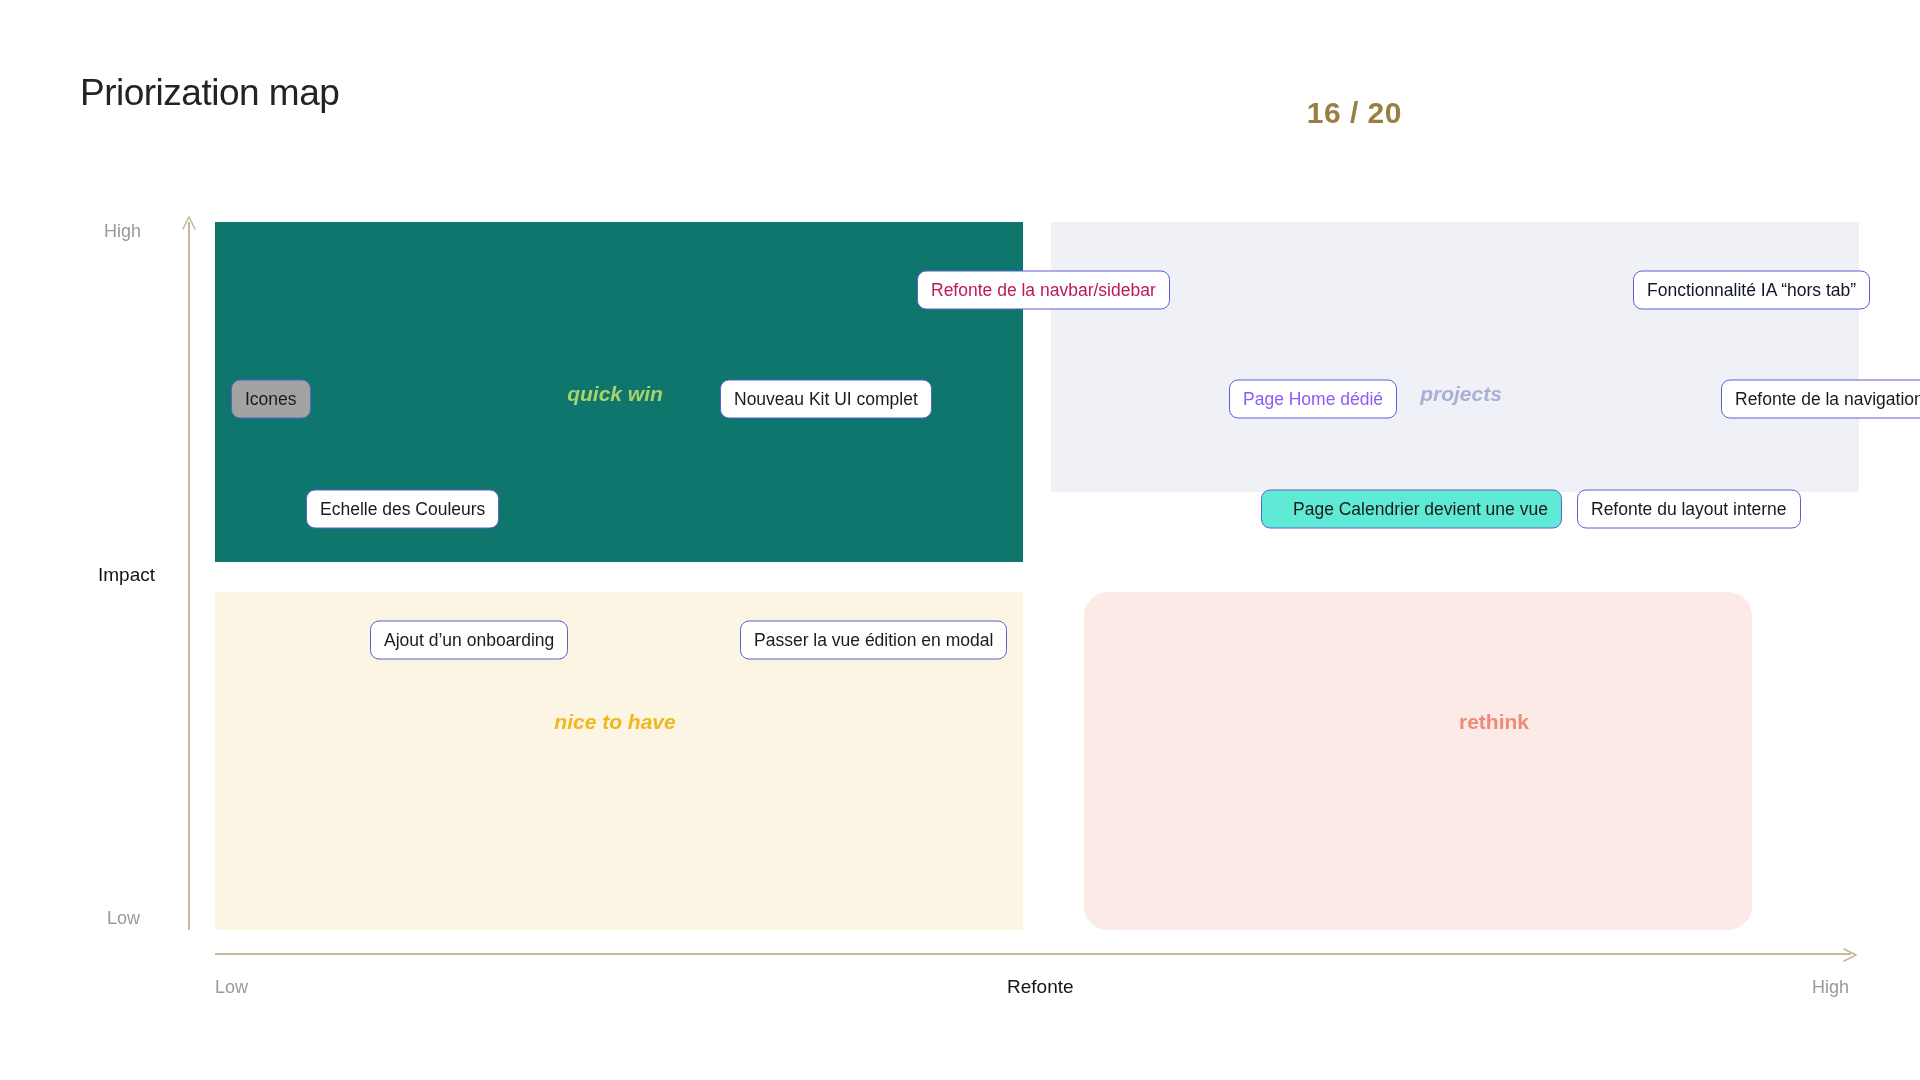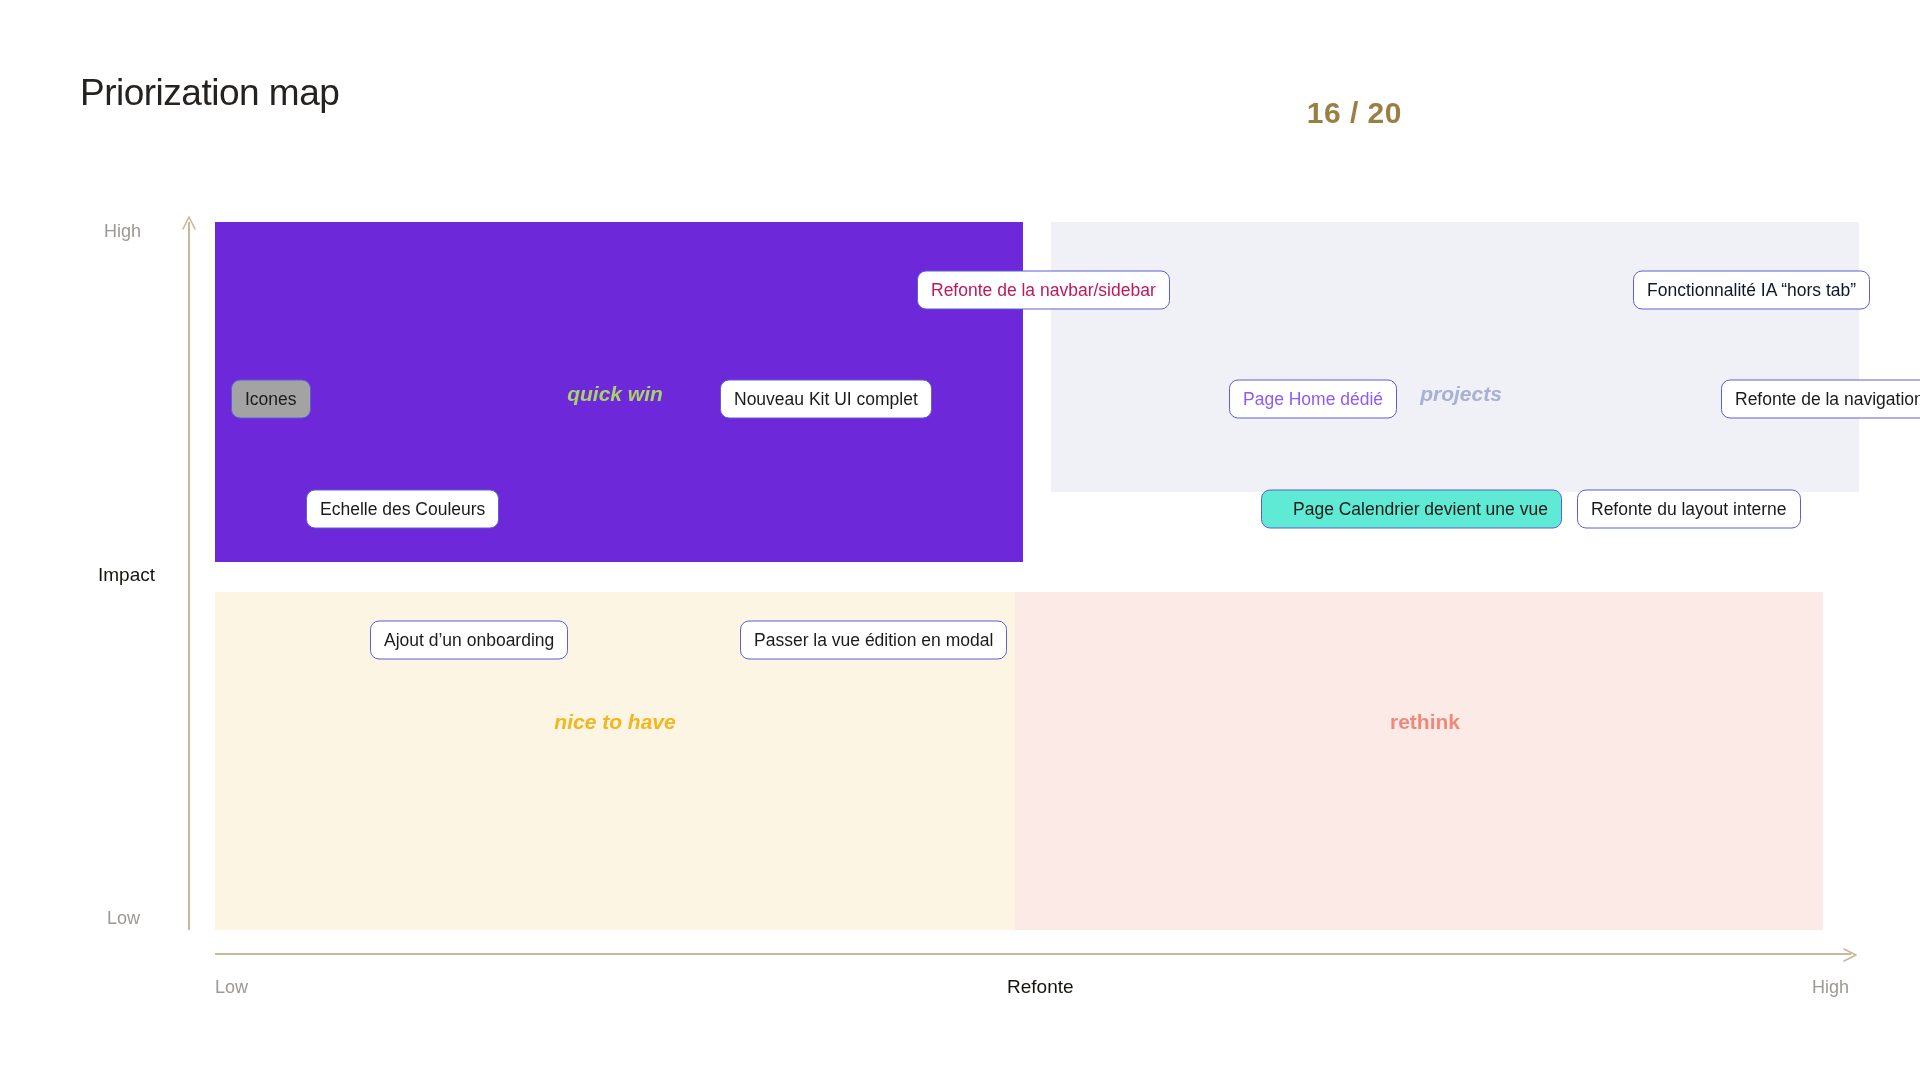--- a/index.html
+++ b/index.html
@@ -63,21 +63,21 @@
     font-weight: 700;
     font-style: italic;
     white-space: nowrap;
     transform: translate(-50%, -50%);
   }
   .q-label.upright { font-style: normal; }
 
   #quad-quickwin  { left: 0px;   top: 0px;   width: 808px; height: 340px; background: #eff6e8; }
   #quad-projects  { left: 836px; top: 0px;   width: 808px; height: 270px; background: #f0f1f7; }
   #quad-nicetohave{ left: 0px;   top: 370px; width: 808px; height: 338px; background: #fdf5e4; }
-  #quad-rethink   { left: 800px; top: 370px; width: 808px; height: 338px; background: #fbeae6; }
+  #quad-rethink   { left: 869px; top: 370px; width: 668px; height: 338px; background: #fbeae6; border-radius: 24px; }
 
   
   .card {
     position: absolute;
     box-sizing: border-box;
     background: #ffffff;
     border: 1.6px solid #5b5fd6;
     border-radius: 9px;
     height: 39px;
     line-height: 36px;
@@ -165,21 +165,21 @@
   <svg width="14" height="16" viewBox="0 0 14 16">
     <path d="M1 2 L13 8 M1 14 L13 8" fill="none" stroke="#c8b897" stroke-width="1.6" stroke-linecap="round"></path>
   </svg>
 </div>
 <div class="axis-extreme" id="label-low-x">Low</div>
 <div class="axis-extreme" id="label-high-x">High</div>
 <div class="axis-title" id="label-effort">Refonte</div>
 
 <div id="matrix">
 
-  <div class="quadrant" id="quad-quickwin" style="background: #6d28d9;">
+  <div class="quadrant" id="quad-quickwin" style="background: #0f766e;">
     <div class="q-label" style="left: 400px; top: 172px; color: rgb(168, 210, 106); font-style: italic;">quick win</div>
   </div>
 
   <div class="quadrant" id="quad-projects" style="background: rgb(240, 241, 247);">
     <div class="q-label" style="left: 410px; top: 172px; color: rgb(168, 176, 212); font-style: italic;">projects</div>
   </div>
 
   <div class="quadrant" id="quad-nicetohave" style="background: rgb(253, 245, 228);">
     <div class="q-label" style="left: 400px; top: 130px; color: rgb(240, 183, 30); font-style: italic;">nice to have</div>
   </div>

